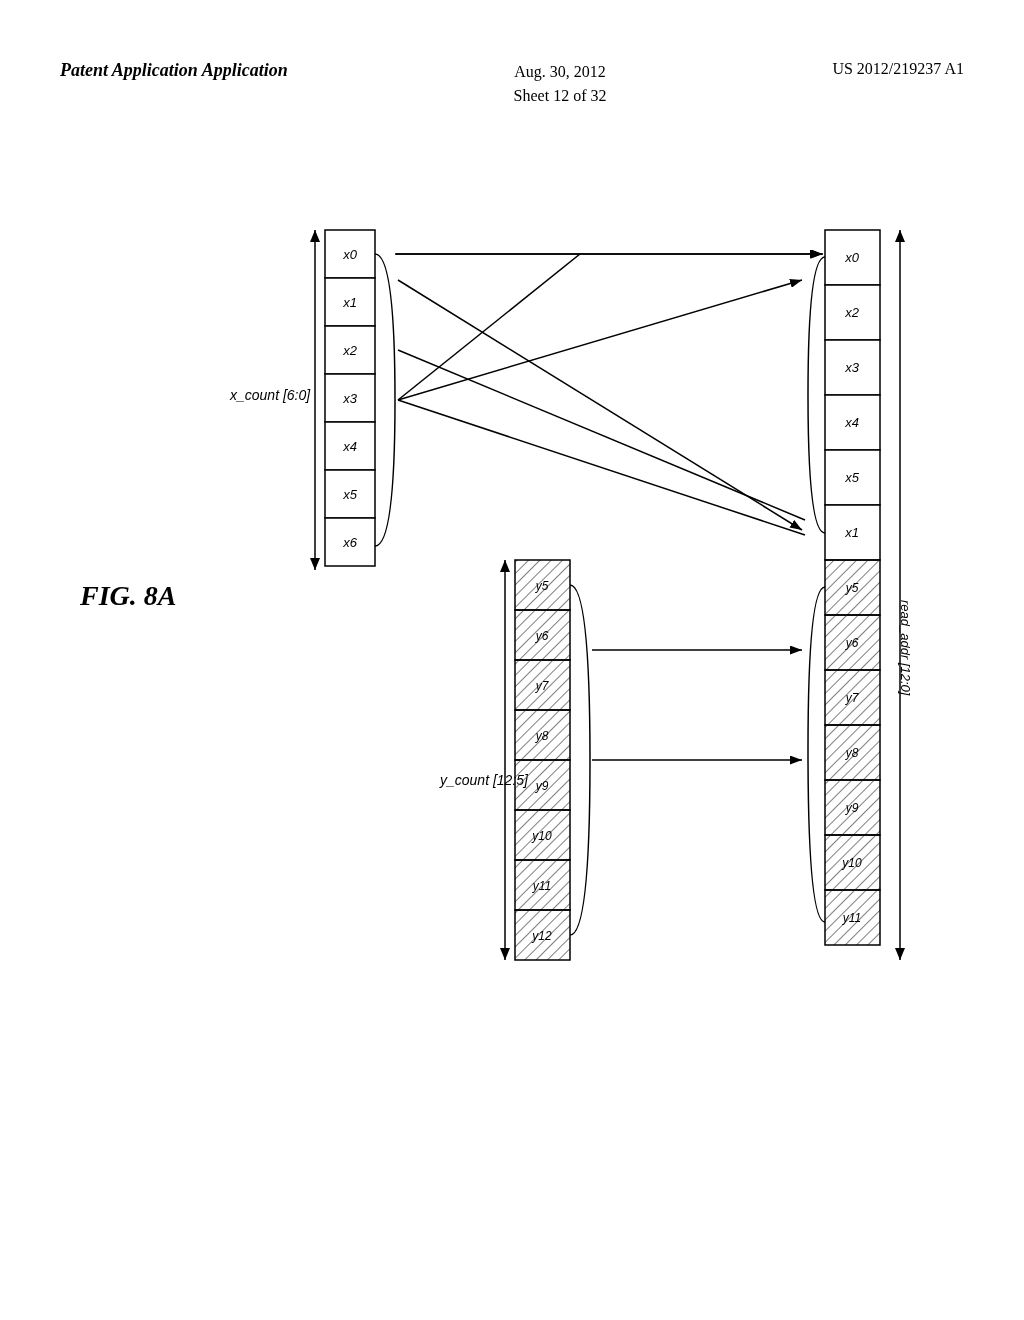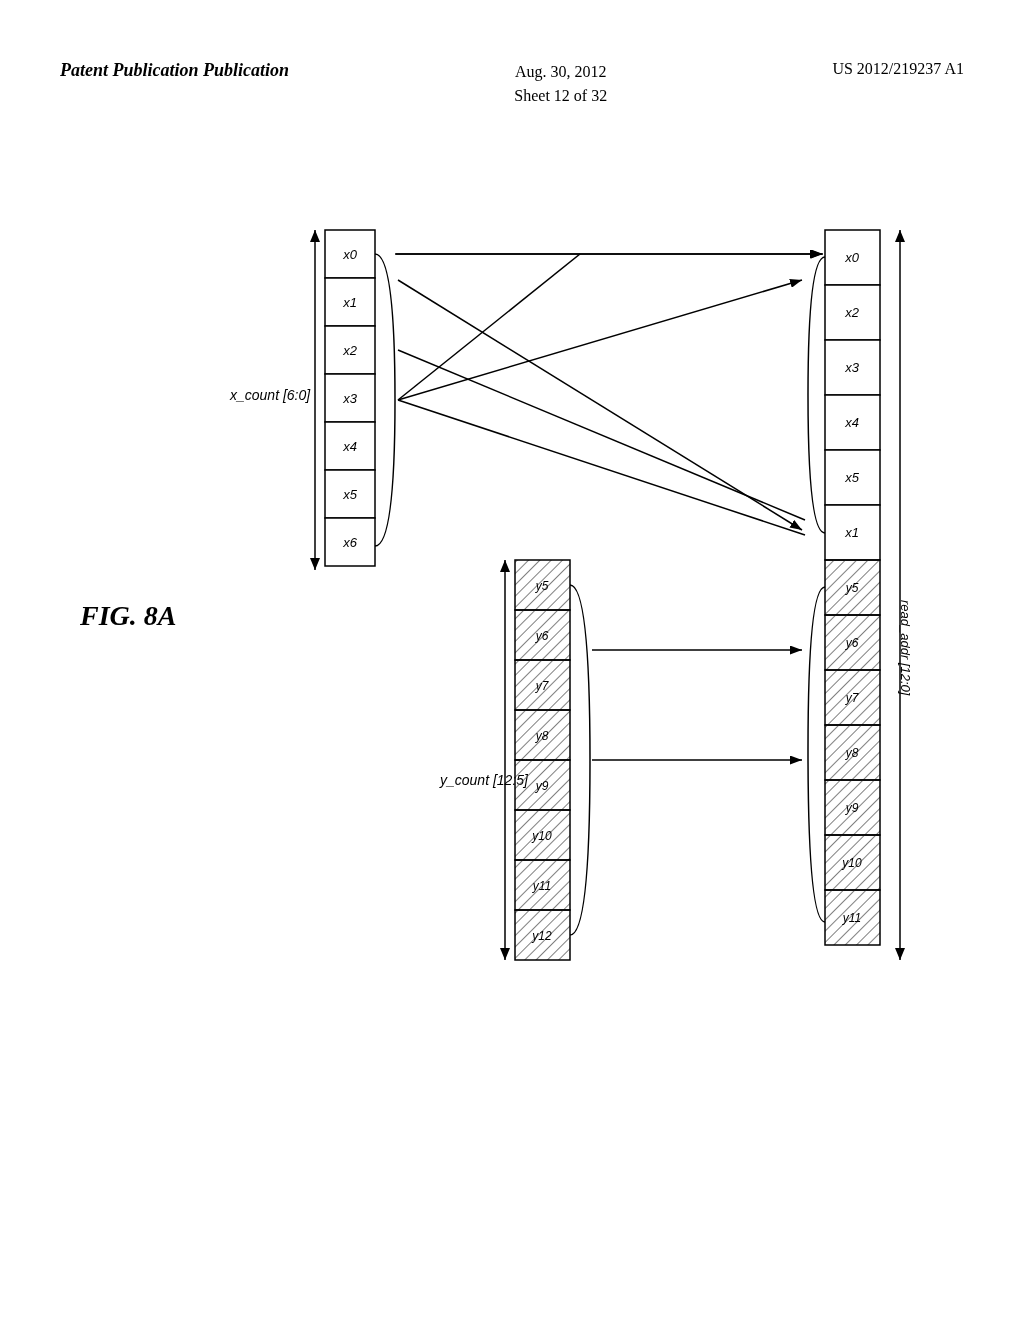--- a/index.html
+++ b/index.html
@@ -36,21 +36,21 @@
     }
     .header-right {
       font-size: 16px;
       text-align: right;
     }
 
     
     .fig-label {
       position: absolute;
       left: 80px;
-      top: 600px;
+      top: 580px;
       font-size: 28px;
       font-weight: bold;
       font-style: italic;
     }
 
     
     .diagram {
       position: absolute;
       top: 200px;
       left: 130px;
@@ -61,21 +61,21 @@
     
     .diagram svg {
       width: 100%;
       height: 100%;
     }
   </style>
 </head>
 <body>
 
 <div class="header">
-  <div class="header-left">Patent Publication Publication</div>
+  <div class="header-left">Patent Application Application</div>
   <div class="header-center">
     <span>Aug. 30, 2012</span><br>
     <span>Sheet 12 of 32</span>
   </div>
   <div class="header-right">US 2012/219237 A1</div>
 </div>
 
 <div class="fig-label">FIG. 8A</div>
 
 <div class="diagram">

